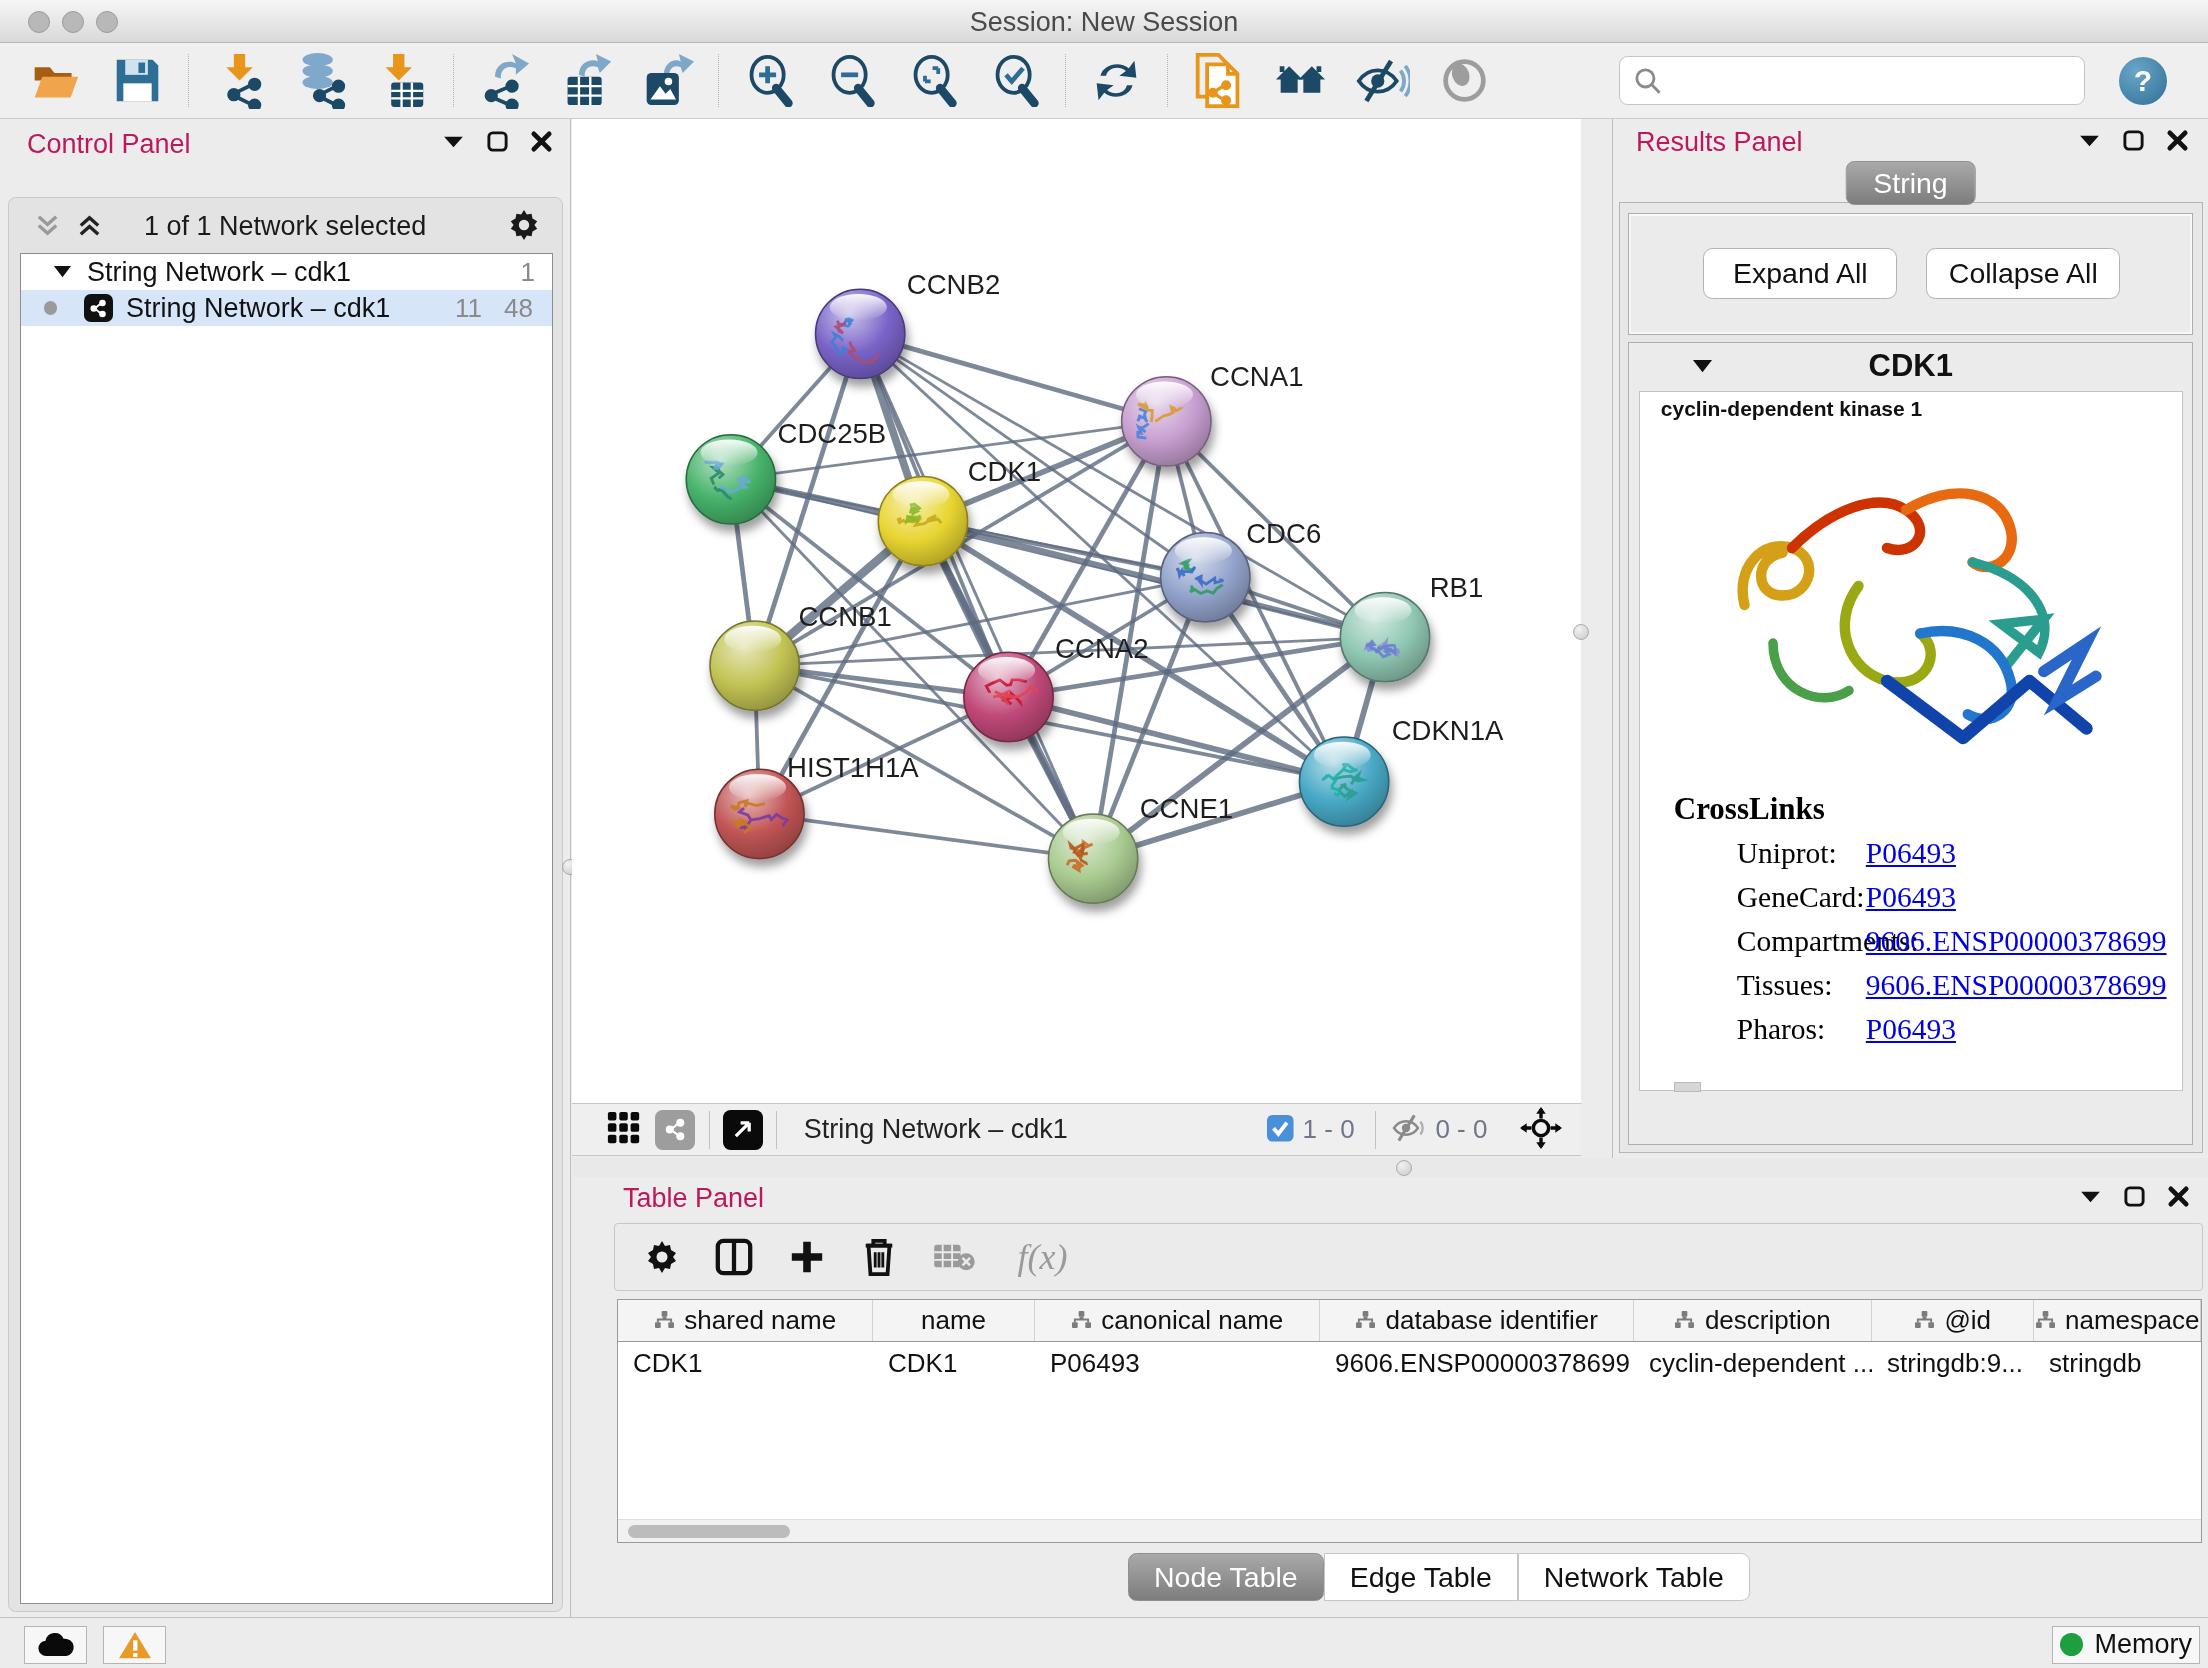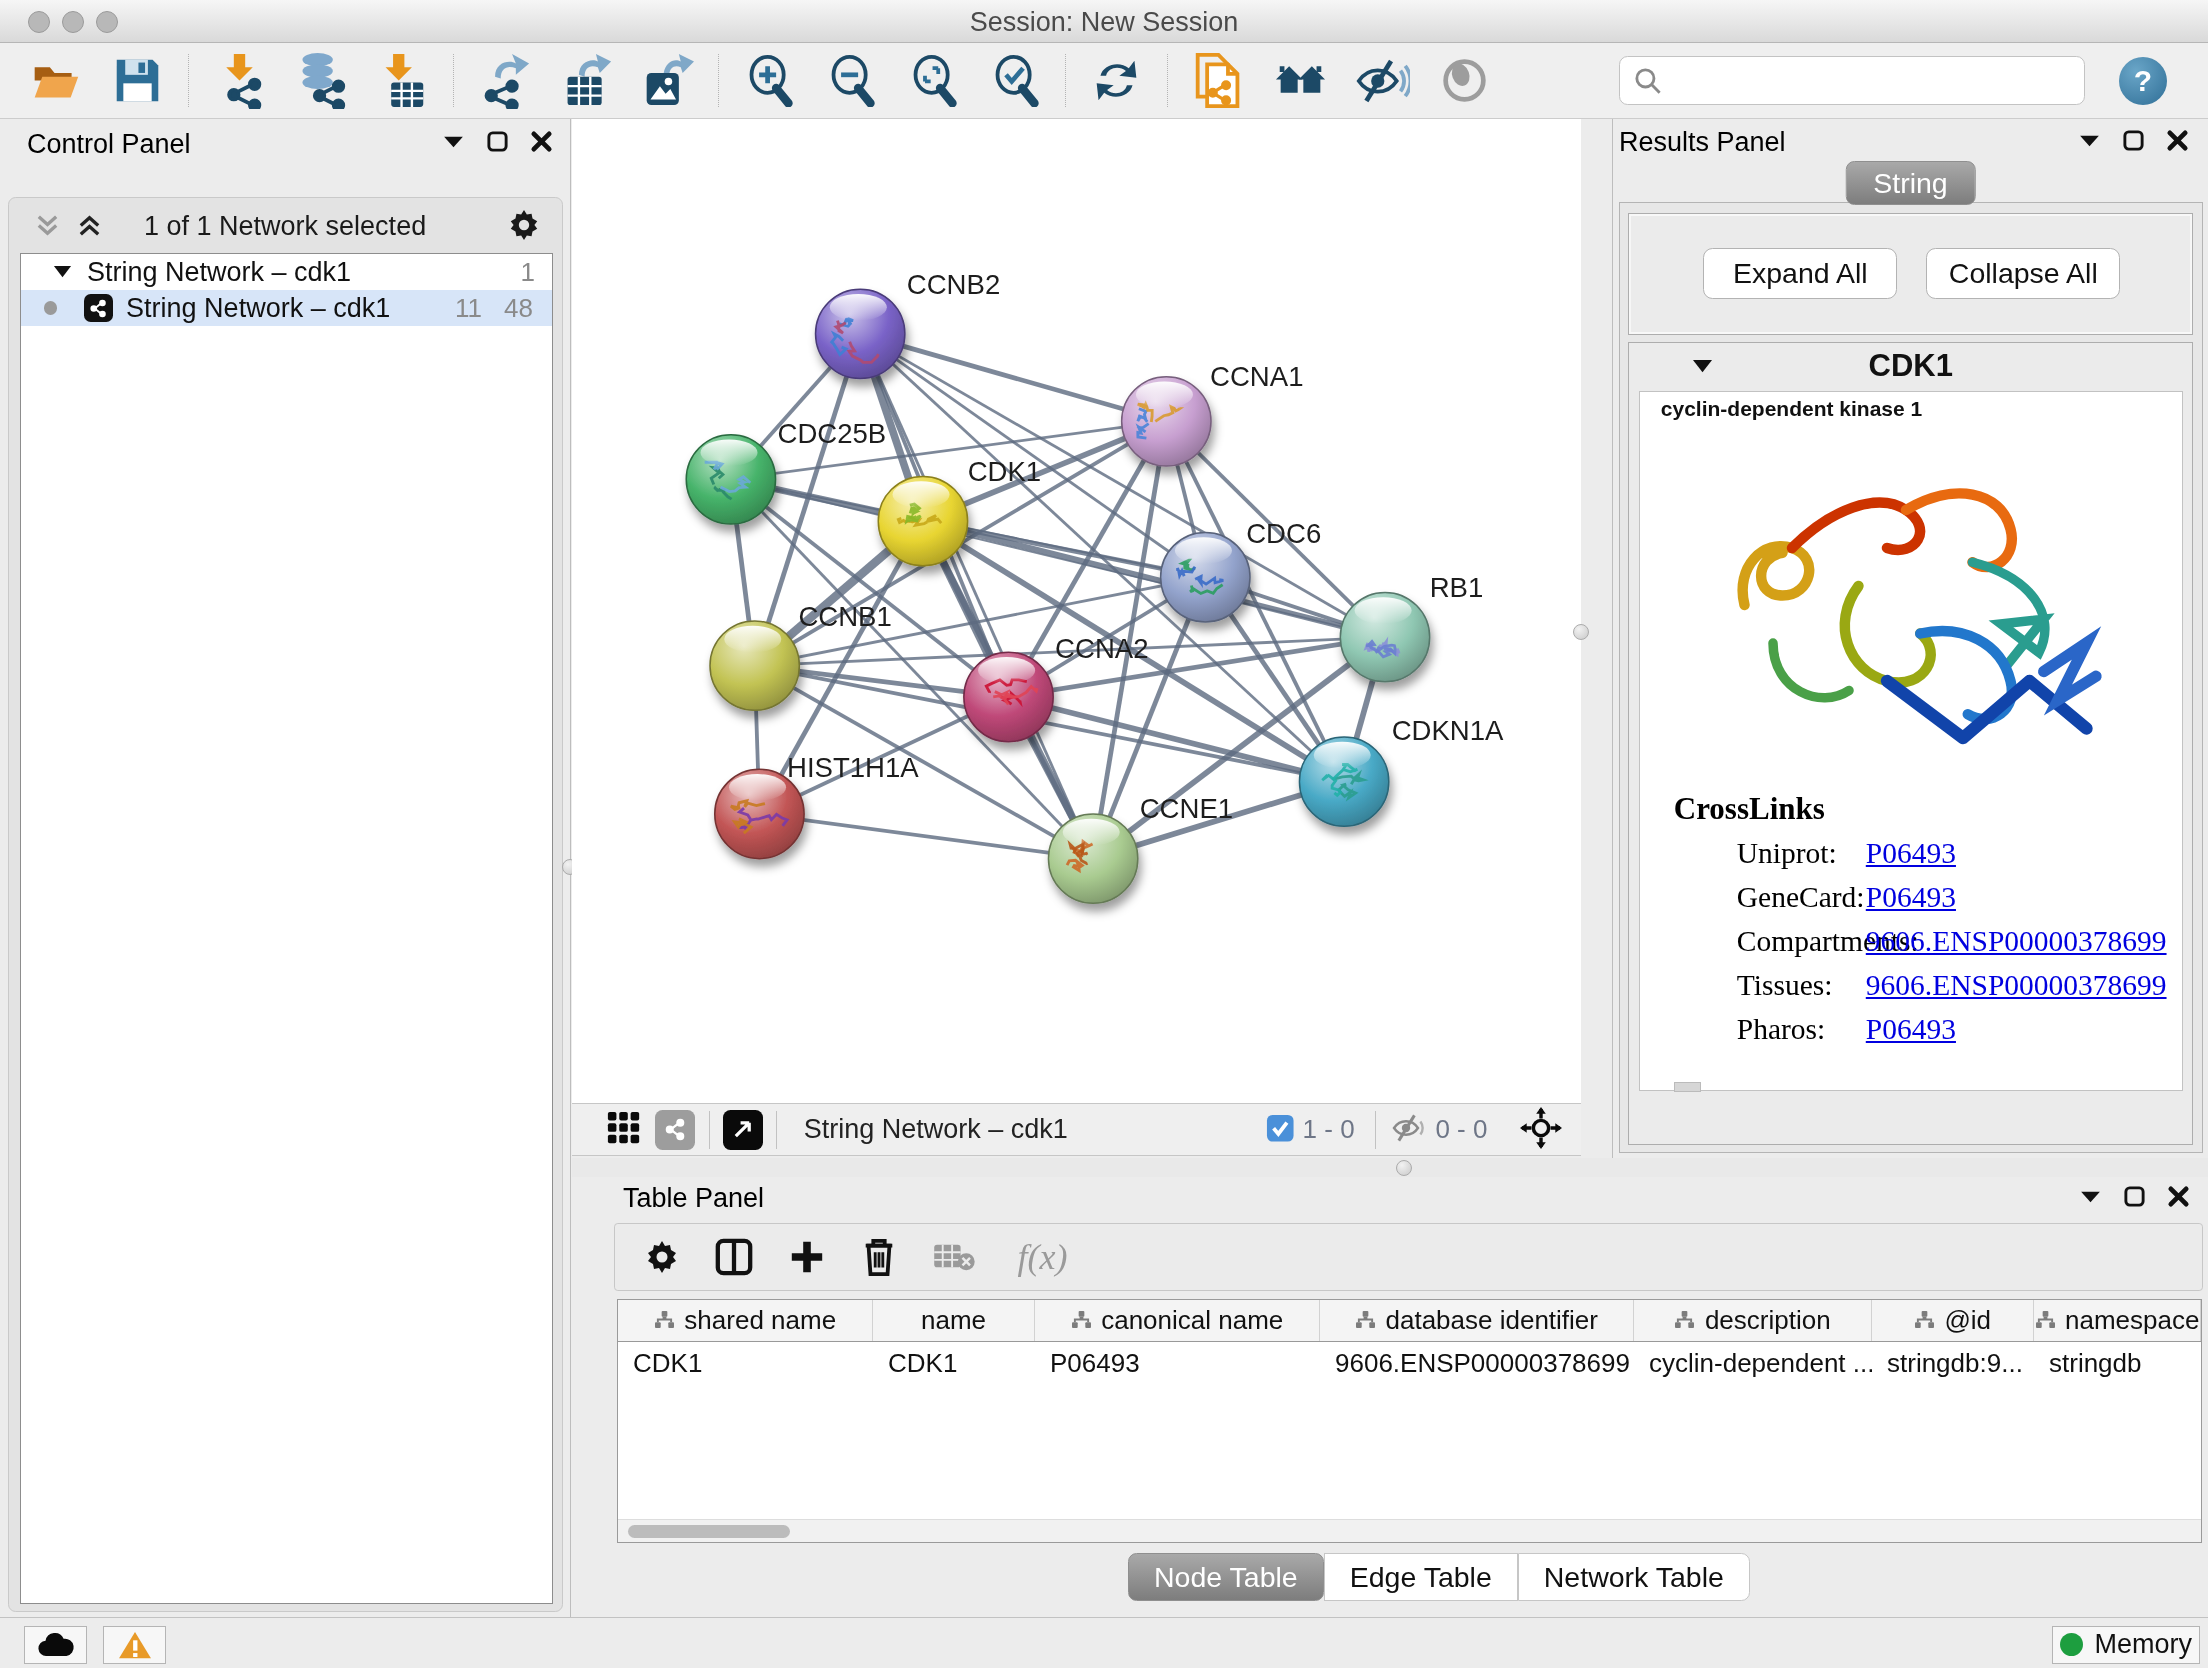--- a/index.html
+++ b/index.html
@@ -21,21 +21,21 @@
   .tsep { width:0; height:53px; border-left:1.9px dotted #b3b3b3; margin:0 9.5px; }
   #search-wrap { position:relative; margin-left:114px; }
   #search-input { width:466px; height:49px; border:1.9px solid #c3c3c3; border-radius:8.6px;
     background:#ffffff; font-size:25px; padding-left:53px; color:#333; outline:none; }
   #search-icon { position:absolute; left:15px; top:11.4px; }
   #help-button { width:48px; height:48px; border-radius:50%; margin-left:34px;
     background:radial-gradient(circle at 35% 30%, #6aa6c8, #2f6e96); color:#fff;
     font-size:30px; font-weight:bold; display:flex; align-items:center; justify-content:center; }
 
   
-  .panel-header-title { font-size:27px; color:#000000; }
+  .panel-header-title { font-size:27px; color:#be185d; }
   .win-icons { display:flex; align-items:center; gap:21px; }
 
   
   #control-panel { position:absolute; left:0; top:119px; width:571px; height:1498px;
     background:#ececec; border-right:1px solid #bdbdbd; }
   #cp-header { position:absolute; left:27px; top:9.5px; }
   #cp-icons { position:absolute; right:17px; top:11.4px; }
   .tabs-row { position:absolute; display:flex; }
   .tab { height:42px; padding:0 25px; display:flex; align-items:center; justify-content:center;
     font-size:28.5px; background:#ffffff; border:1px solid #c6c6c6; color:#111; }
@@ -69,21 +69,21 @@
   .black-chip { width:40px; height:40px; border-radius:7.6px; background:#0a0a0a;
     display:flex; align-items:center; justify-content:center; }
   .gray-chip { width:40px; height:40px; border-radius:7.6px; background:#9d9d9d;
     display:flex; align-items:center; justify-content:center; }
   #h-splitter { position:absolute; left:572px; top:1158px; width:1637px; height:19px; background:#e9e9e9; }
   .splitter-dot { position:absolute; width:16px; height:16px; border-radius:50%;
     background:radial-gradient(circle at 35% 30%, #f2f2f2, #c9c9c9); border:1px solid #ababab; }
 
   
   #results-panel { position:absolute; left:1612px; top:119px; width:596px; height:1039px; background:#ececec; border-left:1px solid #bdbdbd; }
-  #rp-header-title { position:absolute; left:6px; top:7.6px; }
+  #rp-header-title { position:absolute; left:23px; top:7.6px; }
   #rp-icons { position:absolute; right:19px; top:9.5px; }
   #rp-tab { position:absolute; left:50%; transform:translateX(-50%); top:42px; z-index:2;
     height:44px; padding:0 27px; font-size:28.5px; color:#fff;
     background:linear-gradient(#a9a9a9,#7d7d7d); border:1px solid #8f8f8f; border-radius:8.6px;
     display:flex; align-items:center; }
   #rp-outer { position:absolute; left:5.7px; top:83px; width:584px; height:951px;
     background:#e7e7e7; border:1px solid #b4b4b4; }
   #rp-expand-box { position:absolute; left:8.6px; top:9.5px; width:565px; height:122px;
     background:#ebebeb; border:1px solid #adadad; box-shadow:inset 0 0 0 1.9px #f8f8f8; }
   .rp-btn { position:absolute; top:34px; width:194px; height:51px; background:#ffffff;

